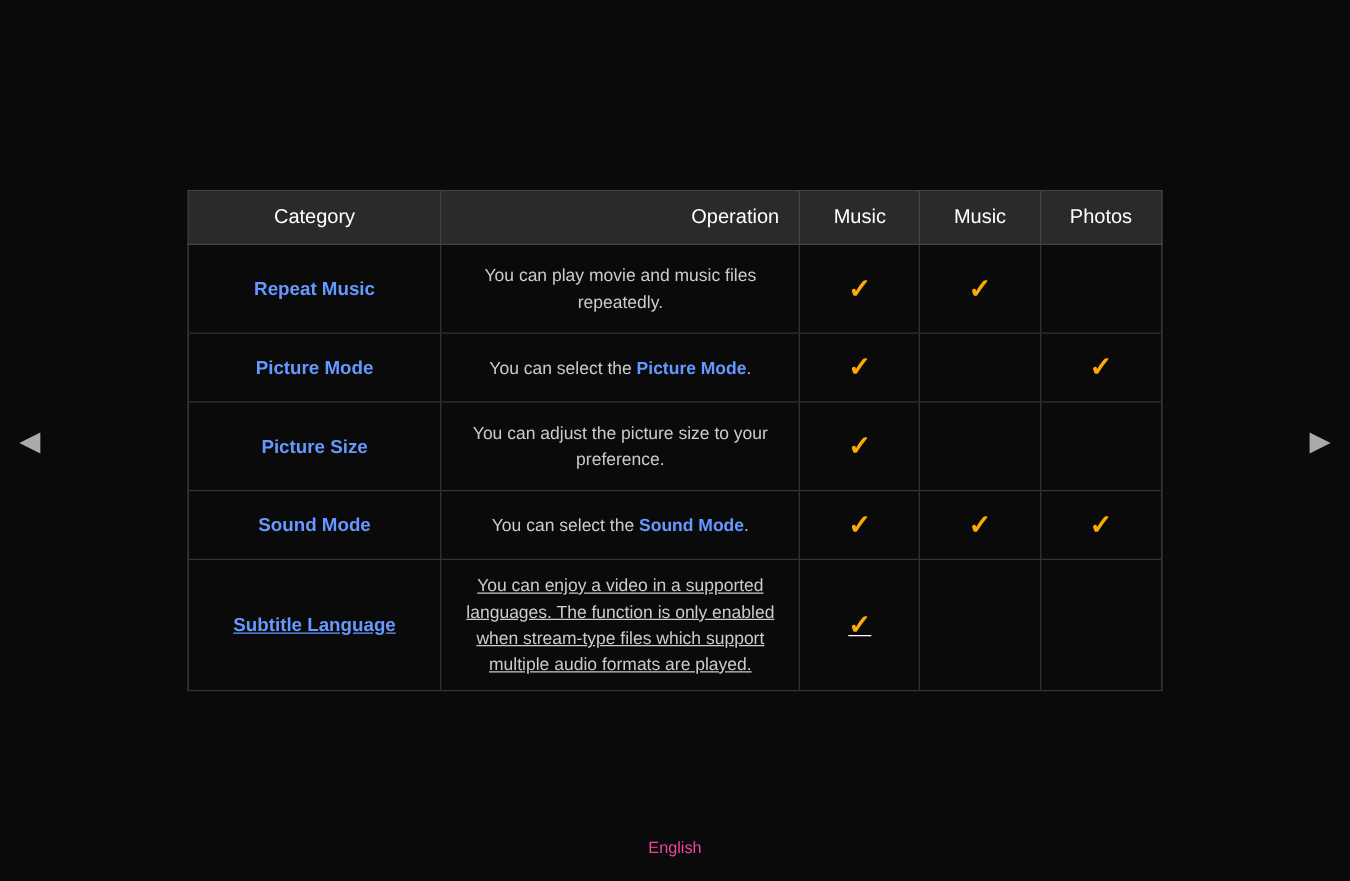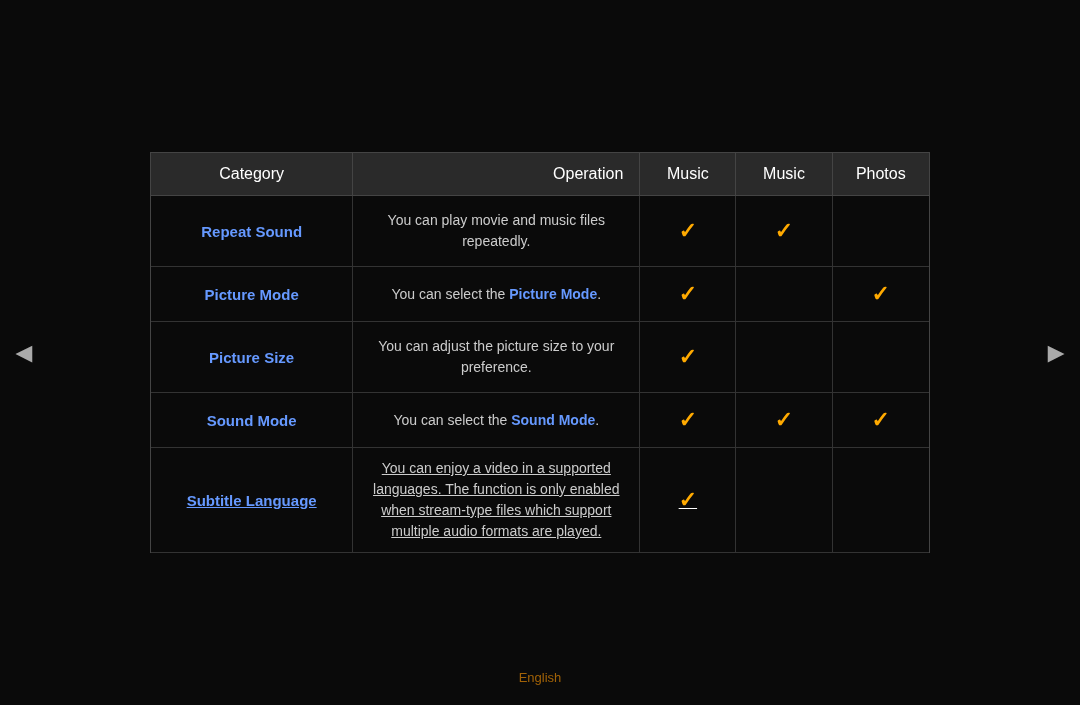--- a/index.html
+++ b/index.html
@@ -116,21 +116,21 @@
 
     .nav-arrow-right {
       right: 10px;
     }
 
     .footer-text {
       position: absolute;
       bottom: 20px;
       left: 50%;
       transform: translateX(-50%);
-      color: #a16207;
+      color: #ec4899;
       font-size: 13px;
     }
 
     .large-row td {
       padding: 10px 16px;
       text-decoration: underline;
     }
   </style>
 </head>
 <body>
@@ -146,21 +146,21 @@
         <th>Category</th>
         <th>Operation</th>
         <th>Music</th>
         <th>Music</th>
         <th>Photos</th>
       </tr>
     </thead>
     <tbody>
 
       <tr>
-        <td>Repeat Sound</td>
+        <td>Repeat Music</td>
         <td>You can play movie and music files repeatedly.</td>
         <td><span class="checkmark">✓</span></td>
         <td><span class="checkmark">✓</span></td>
         <td></td>
       </tr>
 
       <tr>
         <td>Picture Mode</td>
         <td>You can select the <span class="highlight-blue">Picture Mode</span>.</td>
         <td><span class="checkmark">✓</span></td>

